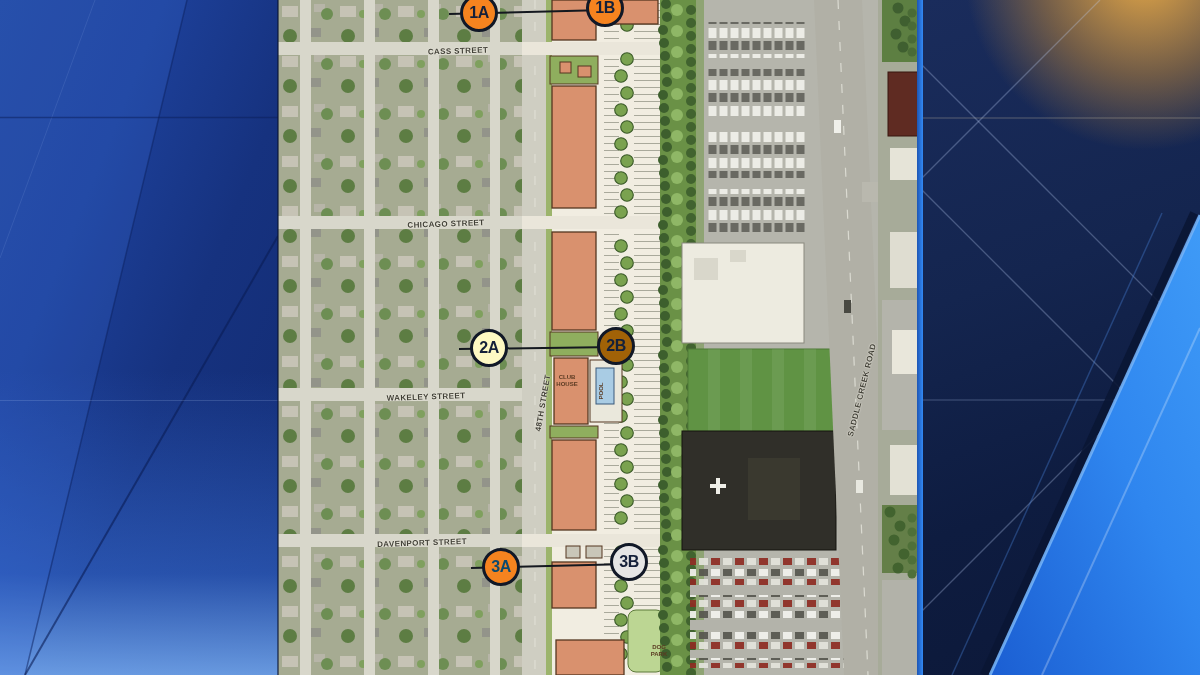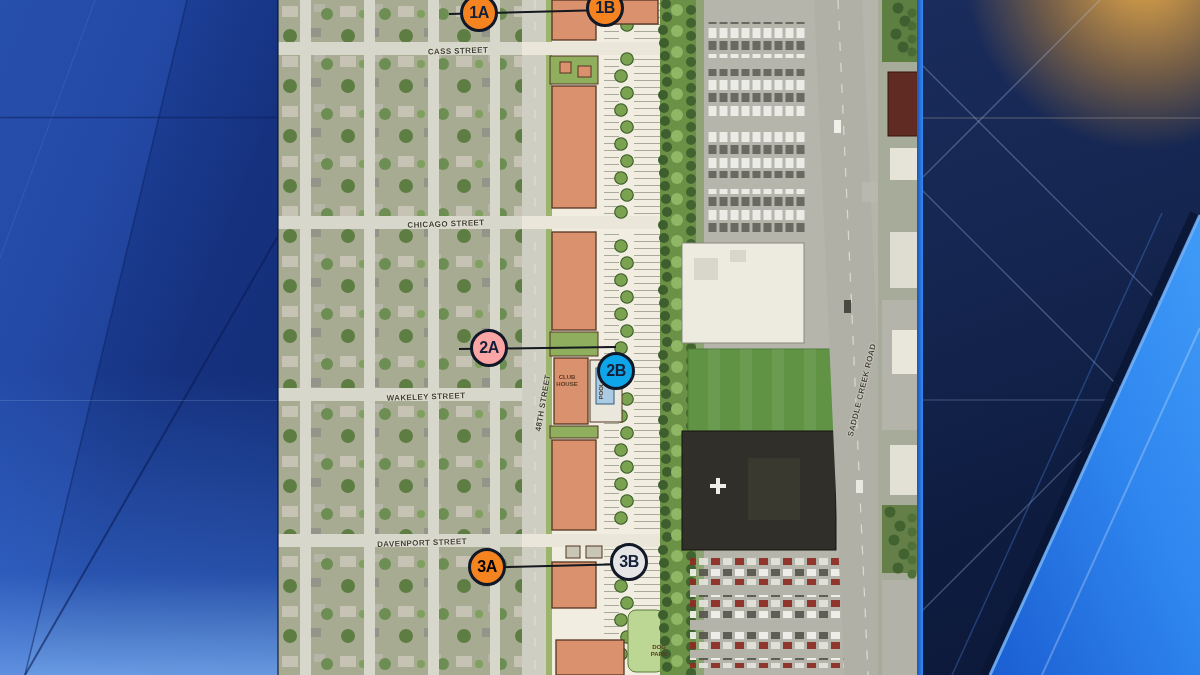--- a/index.html
+++ b/index.html
@@ -420,23 +420,23 @@
 
   <div class="map-edge-l"></div>
   <div class="map-edge-r"></div>
 
   <div id="annotation-layer">
       <div class="connector" style="left: 449px; top: 13px; width: 156.051px; transform: rotate(-1.4688deg);"></div>
       <div class="connector" style="left: 459px; top: 348px; width: 157.013px; transform: rotate(-0.729843deg);"></div>
       <div class="connector" style="left: 471px; top: 567px; width: 158.051px; transform: rotate(-1.45022deg);"></div>
       <div class="marker" style="left: 460px; top: -6px; background: rgb(245, 131, 31); border-color: rgb(17, 24, 39); color: rgb(20, 32, 58);">1A</div>
       <div class="marker" style="left: 586px; top: -11px; background: rgb(245, 131, 31); border-color: rgb(17, 24, 39); color: rgb(20, 32, 58);">1B</div>
-      <div class="marker" style="left: 470px; top: 329px; background: #fca5a5; border-color: rgb(17, 24, 39); color: rgb(20, 32, 58);">2A</div>
-      <div class="marker" style="left: 597px; top: 327px; background: #0ea5e9; border-color: rgb(17, 24, 39); color: rgb(20, 32, 58); margin-top: 25px;">2B</div>
-      <div class="marker" style="left: 468px; top: 548px; background: rgb(245, 131, 31); border-color: rgb(17, 24, 39); color: #000000;">3A</div>
+      <div class="marker" style="left: 470px; top: 329px; background: #fef9c3; border-color: rgb(17, 24, 39); color: rgb(20, 32, 58);">2A</div>
+      <div class="marker" style="left: 597px; top: 327px; background: #a16207; border-color: rgb(17, 24, 39); color: rgb(20, 32, 58);">2B</div>
+      <div class="marker" style="left: 482px; top: 548px; background: rgb(245, 131, 31); border-color: rgb(17, 24, 39); color: #0c4a6e;">3A</div>
       <div class="marker" style="left: 610px; top: 543px; background: #e5e5e5; border-color: rgb(17, 24, 39); color: rgb(20, 32, 58);">3B</div>
       <div class="street-label" style="left: 458px; top: 51px; transform: translate(-50%, -50%) rotate(-2deg);">CASS STREET</div>
       <div class="street-label" style="left: 446px; top: 224px; transform: translate(-50%, -50%) rotate(-2deg);">CHICAGO STREET</div>
       <div class="street-label" style="left: 426px; top: 397px; transform: translate(-50%, -50%) rotate(-2deg);">WAKELEY STREET</div>
       <div class="street-label" style="left: 422px; top: 543px; transform: translate(-50%, -50%) rotate(-2deg);">DAVENPORT STREET</div>
       <div class="street-label" style="left: 543px; top: 403px; transform: translate(-50%, -50%) rotate(-80deg);">48TH STREET</div>
       <div class="street-label" style="left: 862px; top: 390px; transform: translate(-50%, -50%) rotate(-76deg);">SADDLE CREEK ROAD</div>
       <div class="plan-label" style="left: 567px; top: 381px; transform: translate(-50%, -50%) rotate(0deg);">CLUB
 HOUSE</div>
       <div class="plan-label" style="left: 601px; top: 391px; transform: translate(-50%, -50%) rotate(-90deg);">POOL</div>

